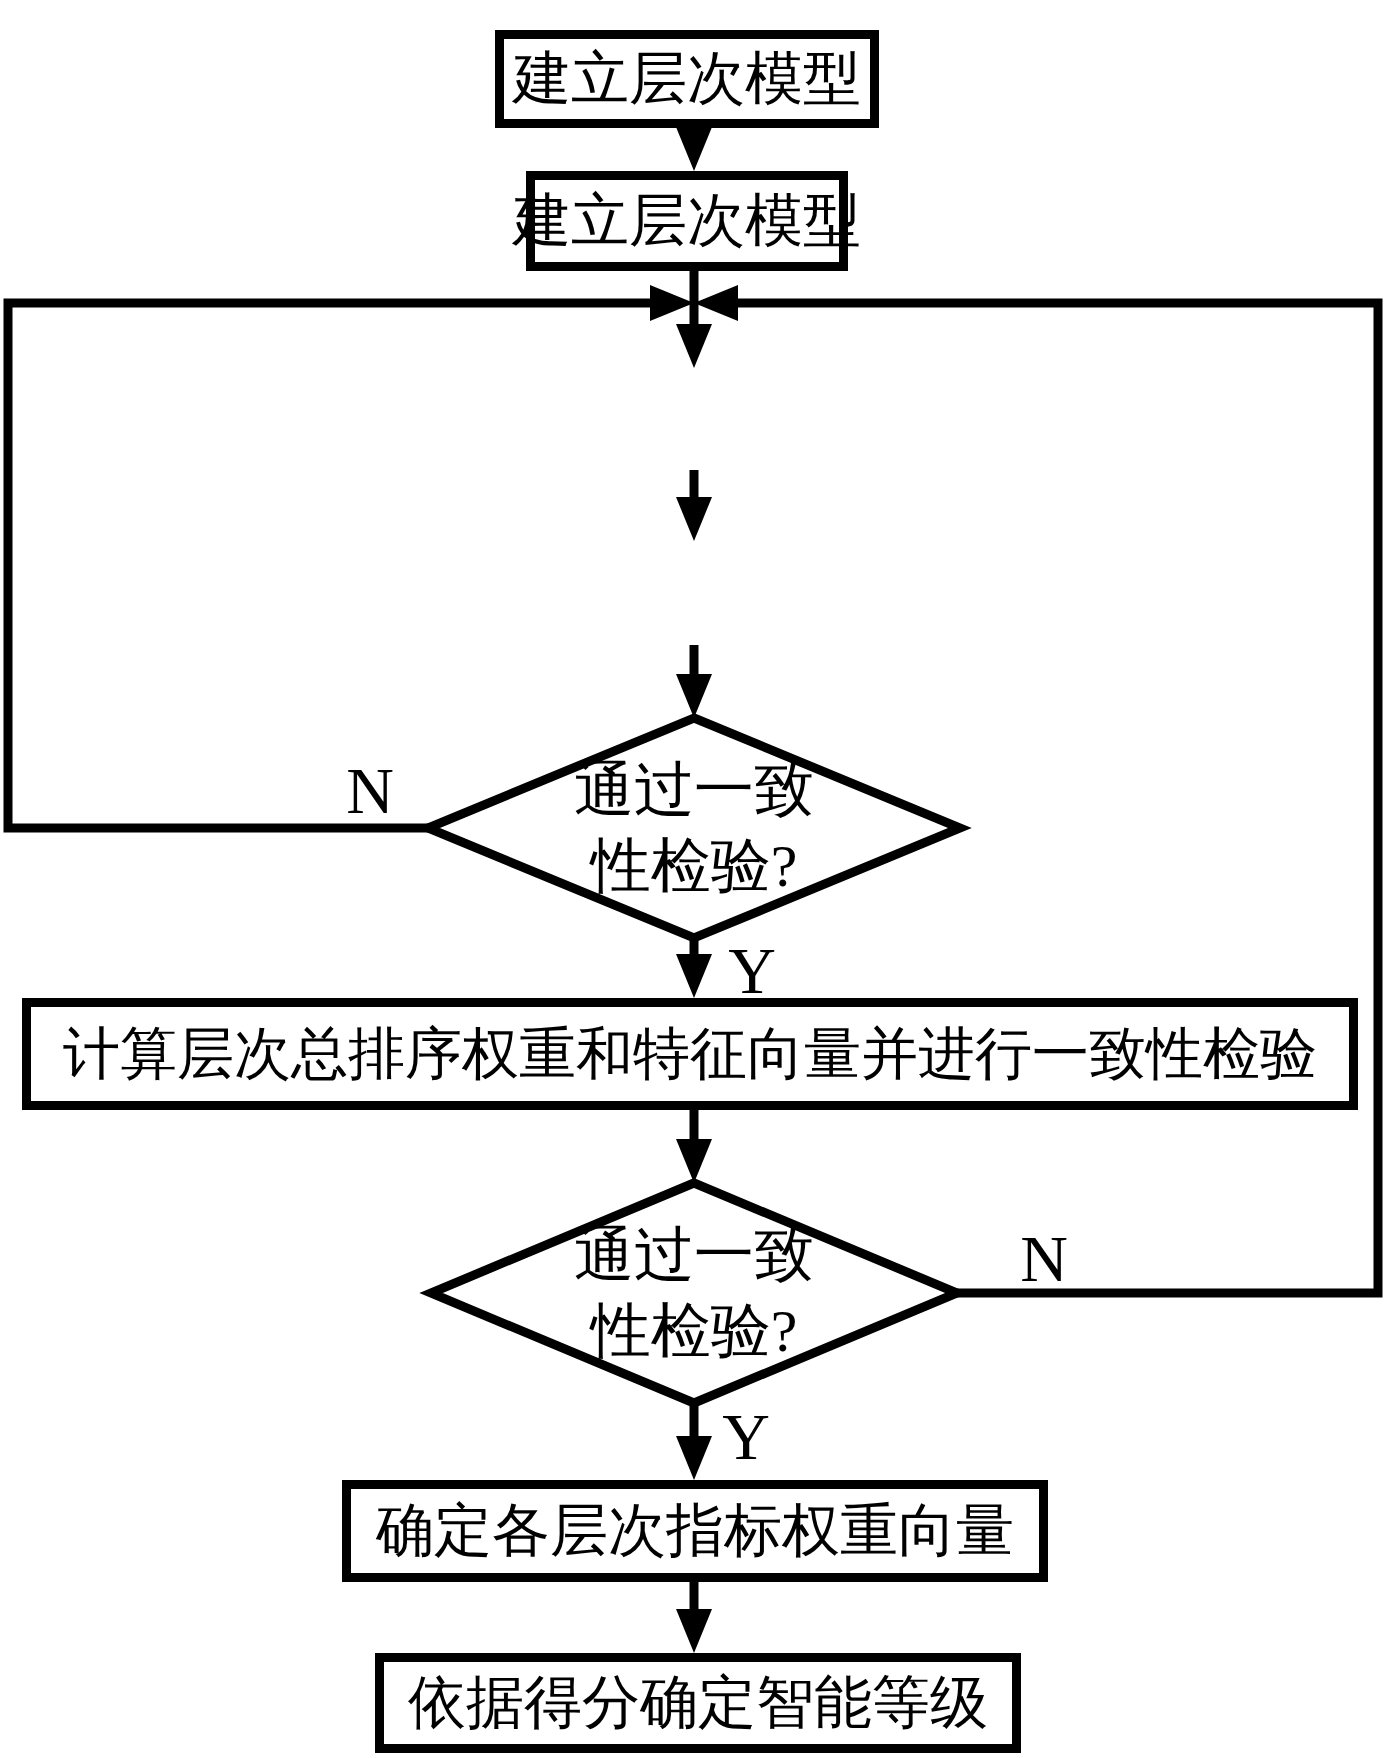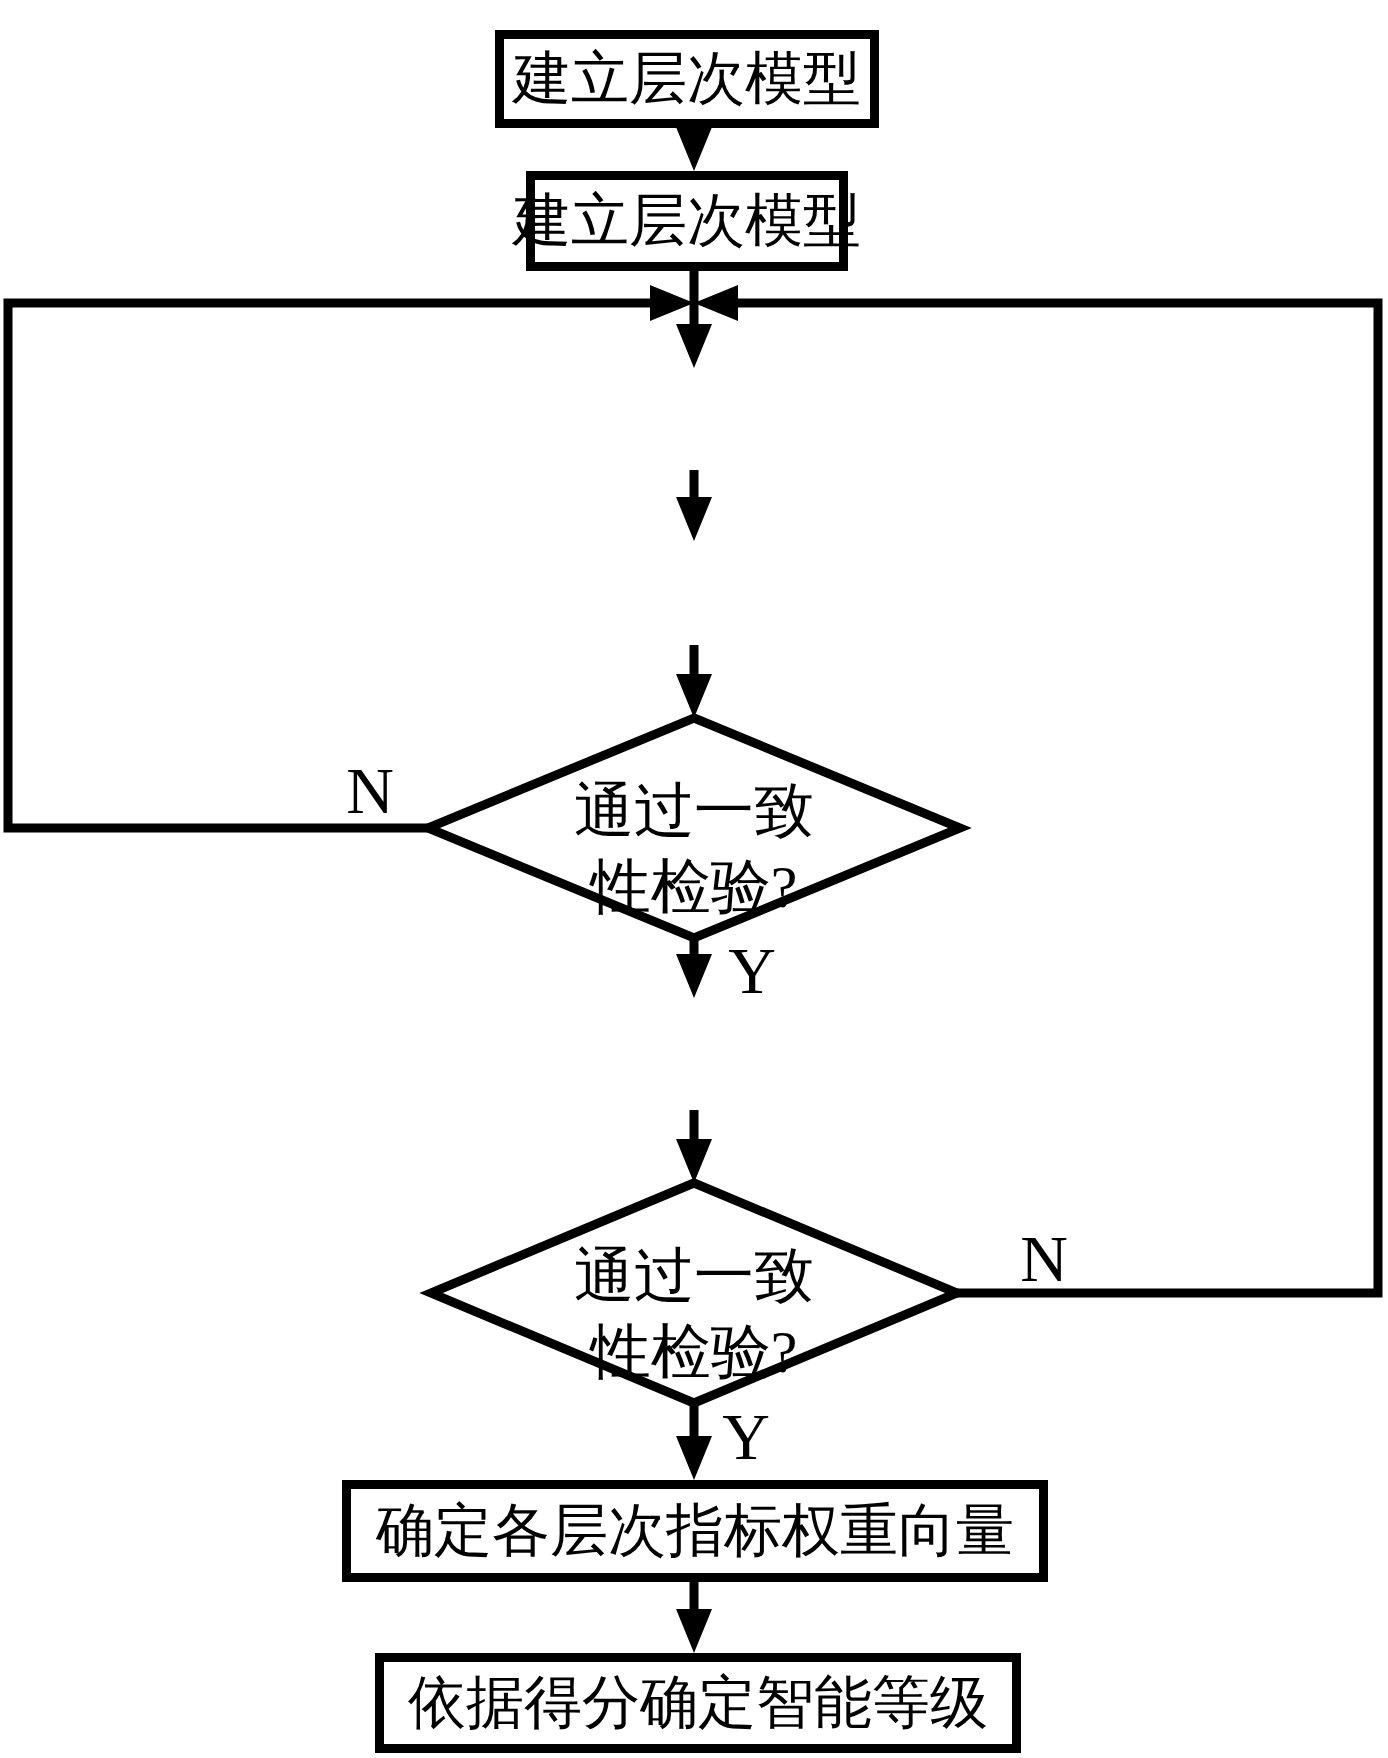--- a/index.html
+++ b/index.html
@@ -30,21 +30,20 @@
   .f57 { font-size: 57px; }
   .f54 { font-size: 54px; }
   .decision-label {
     position: absolute;
     width: 420px;
     text-align: center;
     font-size: 60px;
     line-height: 76px;
     z-index: 3;
     white-space: nowrap;
-    margin-top: 21px;
   }
   .branch-label {
     position: absolute;
     width: 80px;
     text-align: center;
     font-size: 66px;
     line-height: 1;
     z-index: 3;
   }
 </style>
@@ -96,20 +95,23 @@
   <div class="node f58" style="left:495px; top:2px;    width:384px;  height:98px;margin-top:28px;">
     <span>建立层次模型</span>
   </div>
 
   <div class="node f58" style="left:526px; top:171px;  width:322px;  height:100px;">
     <span>建立层次模型</span>
   </div>
 
 
 
+  <div class="node f57" style="left:22px;  top:998px;  width:1336px; height:112px;">
+    <span>计算层次总排序权重和特征向量并进行一致性检验</span>
+  </div>
 
   <div class="node f58" style="left:375px; top:1653px; width:646px;  height:100px;">
     <span>依据得分确定智能等级</span>
   </div>
 
   <div class="node f58" style="left:342px; top:1480px; width:706px;  height:102px;">
     <span>确定各层次指标权重向量</span>
   </div>
 
   <div class="decision-label" style="left:484px; top:752px;">

